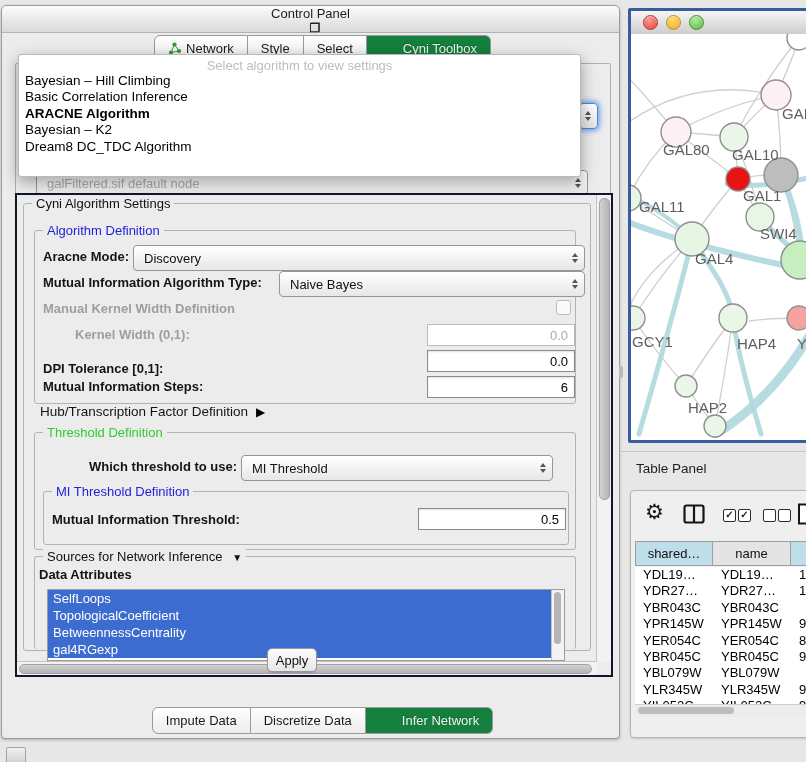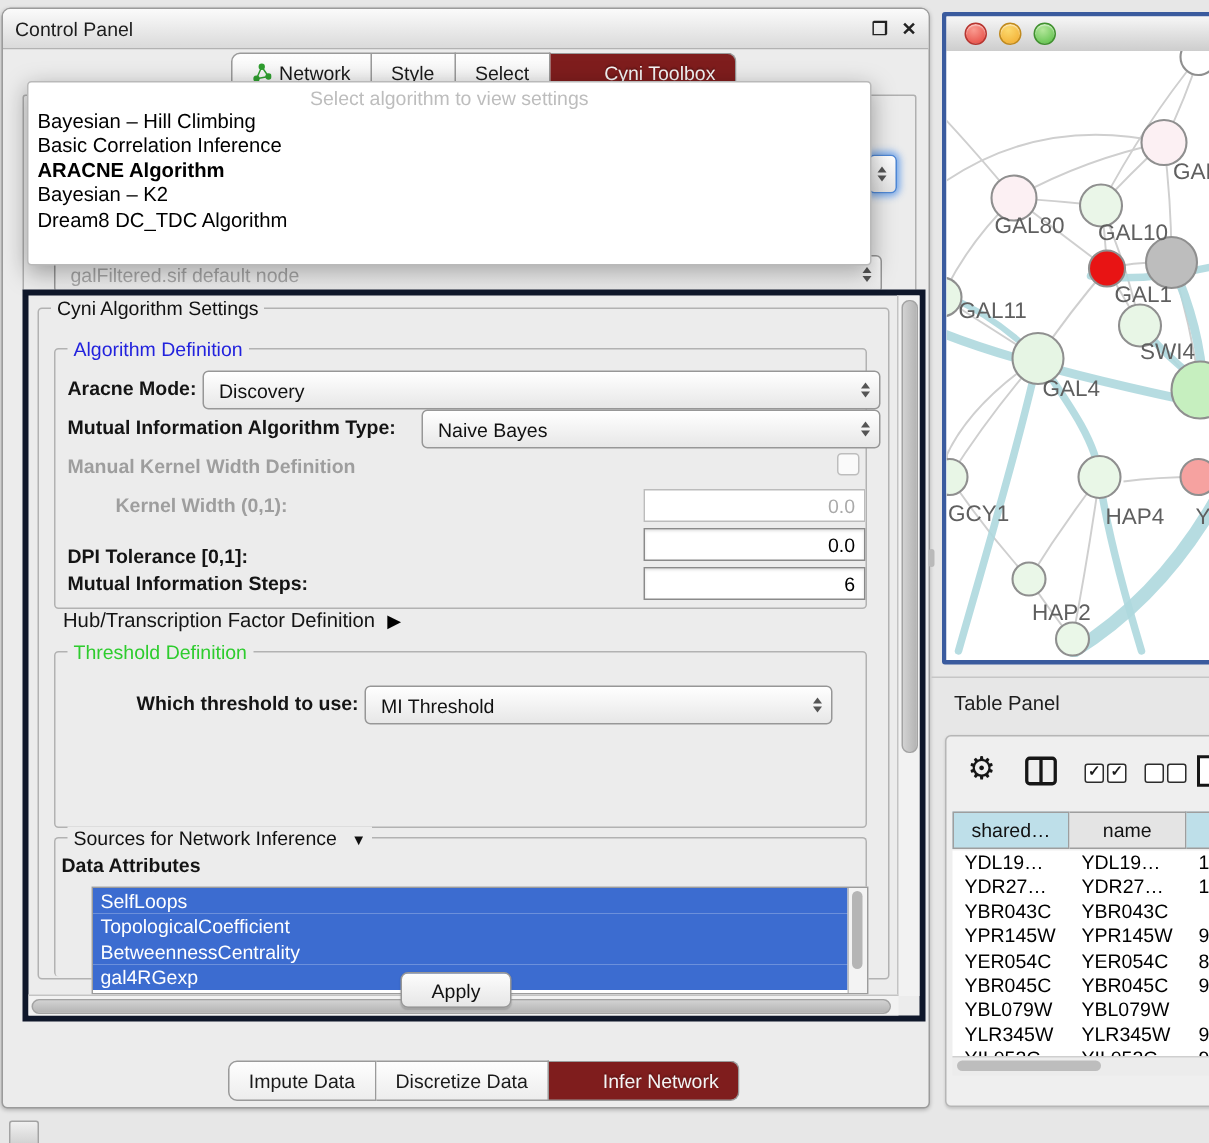--- a/index.html
+++ b/index.html
@@ -3,30 +3,30 @@
 <meta charset="utf-8">
 <style>
   html,body{margin:0;padding:0;overflow:hidden;}
   #root{position:relative;width:806px;height:762px;background:#e7e7e7;overflow:hidden;
         font-family:"Liberation Sans",sans-serif;-webkit-font-smoothing:antialiased;color:#111;}
   
   .cpwin{position:absolute;left:1px;top:5px;width:617px;height:732px;background:#ececec;
          border:1px solid #9b9b9b;border-radius:6px 6px 4px 4px;box-shadow:0 1px 3px rgba(0,0,0,.25);}
   .titlebar{position:absolute;left:0;top:0;right:0;height:26px;border-radius:5px 5px 0 0;
             background:linear-gradient(#fbfbfb,#dadada);border-bottom:1px solid #b2b2b2;
-            display:flex;align-items:center;padding:0 8px;font-size:13px;color:#1c1c1c;}
+            display:flex;align-items:center;padding:0 8px;font-size:13px;color:#1c1c1c;flex-direction:column;}
   .titlebar .sp{flex:1}
   .winbtn{font-size:12px;color:#222;margin-left:9px;cursor:default;font-weight:bold;}
   .tabbar{position:absolute;left:0;right:0;display:flex;justify-content:center;}
   .tabbar.top{top:29px;} .tabbar.bottom{top:701px;}
   .seg{display:flex;align-items:center;gap:5px;padding:0 13px;height:25px;font-size:13px;color:#1a1a1a;
        background:linear-gradient(#fefefe,#ededed);border:1px solid #9a9a9a;border-left:none;white-space:nowrap;}
   .seg:first-child{border-left:1px solid #9a9a9a;border-radius:6px 0 0 6px;margin-left:24px;}
   .seg:last-child{border-radius:0 6px 6px 0;}
-  .seg.sel{background:#7f1d1d;color:#f4f4f4;text-shadow:0 -1px 1px rgba(0,0,0,.25);padding-left:36px;}
+  .seg.sel{background:#15803d;color:#f4f4f4;text-shadow:0 -1px 1px rgba(0,0,0,.25);padding-left:36px;}
   .neticon{width:13px;height:13px;}
   
   .infpanel{position:absolute;left:13px;top:57px;width:594px;height:130px;background:#ececec;
             border:1px solid #b0b0b0;border-radius:2px;}
   .combo{position:absolute;display:flex;align-items:center;height:24px;font-size:13px;padding-left:10px;
          background:linear-gradient(#ffffff,#e7e7e7);border:1px solid #979797;border-radius:4px;
          box-shadow:inset 0 1px 0 rgba(255,255,255,.7);}
   .combo .cv{flex:1;overflow:hidden;white-space:nowrap;}
   .spin{width:16px;display:flex;flex-direction:column;align-items:center;justify-content:center;gap:2px;margin-right:1px;}
   .spin i{display:block;width:0;height:0;border-left:3.5px solid transparent;border-right:3.5px solid transparent;}
@@ -36,21 +36,21 @@
             border-radius:4px;background:linear-gradient(#fff,#e4e4e4);
             box-shadow:0 0 5px 2px rgba(95,155,235,.85);display:flex;align-items:center;justify-content:center;}
   
   .popup{position:absolute;left:16px;top:48px;width:561px;height:121px;background:#fff;z-index:30;
          border:1px solid #b9b9b9;border-radius:3px;box-shadow:0 5px 16px rgba(0,0,0,.35);}
   .phint{font-size:13px;color:#bdbdbd;text-align:center;margin-top:3px;line-height:15px;}
   .pitem{font-size:13.5px;line-height:16.4px;padding-left:6px;color:#000;white-space:nowrap;}
   .pitem.bold{font-weight:bold;}
   
   .scrollpane{position:absolute;left:13px;top:187px;width:594px;height:480px;background:#ececec;
-              border:4px solid #0f172a;}
+              border:2px solid #0f172a;}
   .vscroll{position:absolute;right:0;top:0;width:14px;bottom:13px;background:#f2f2f2;border-left:1px solid #c3c3c3;}
   .vscroll .thumb{position:absolute;left:2px;top:3px;width:9px;height:300px;border-radius:5px;
                   background:linear-gradient(90deg,#d2d2d2,#b4b4b4);border:1px solid #a3a3a3;}
   .hscroll{position:absolute;left:0;right:14px;bottom:0;height:13px;background:#f2f2f2;border-top:1px solid #c3c3c3;}
   .hscroll .thumb{position:absolute;left:2px;top:2px;right:5px;height:8px;border-radius:5px;
                   background:linear-gradient(#d2d2d2,#b4b4b4);border:1px solid #a3a3a3;}
   .grp{position:absolute;border:1px solid #b2b2b2;border-radius:3px;}
   .glab{position:absolute;top:-8px;left:8px;background:#ececec;padding:0 4px;font-size:13px;line-height:15px;white-space:nowrap;}
   .glab.blue{color:#2222dd;} .glab.green{color:#2ecc2e;}
   .lb{position:absolute;font-size:13px;font-weight:bold;color:#141414;white-space:nowrap;}
@@ -59,21 +59,21 @@
   .fld{position:absolute;height:20px;border:1px solid #8a8a8a;background:#fff;text-align:right;
        font-size:13px;padding:0 6px;font-family:inherit;box-shadow:inset 0 1px 2px rgba(0,0,0,.12);}
   .fld.dis{color:#aaa;border-color:#bcbcbc;box-shadow:none;}
   .cbx{position:absolute;width:13px;height:13px;border:1.5px solid #bdbdbd;border-radius:3px;background:#fafafa;}
   .arrow-r{display:inline-block;margin-left:8px;font-size:12px;color:#000;}
   .attrlist{position:absolute;background:#fff;border:1px solid #9c9c9c;overflow:hidden;}
   .attritem{height:17px;line-height:17px;font-size:13px;color:#fff;background:#3c6cd0;
             padding-left:5px;width:calc(100% - 12px);box-sizing:border-box;}
   .listscroll{position:absolute;right:0;top:0;bottom:0;width:12px;background:#f3f3f3;border-left:1px solid #c0c0c0;}
   .listscroll .thumb{position:absolute;left:2px;top:2px;width:7px;height:52px;border-radius:4px;background:#b5b5b5;}
-  .applybtn{position:absolute;left:265px;top:642px;width:74px;height:24px;border:1px solid #979797;border-radius:5px;
+  .applybtn{position:absolute;left:265px;top:642px;width:50px;height:24px;border:1px solid #979797;border-radius:5px;
             background:linear-gradient(#fdfdfd,#e6e6e6);font-size:13px;font-family:inherit;color:#111;
             box-shadow:0 1px 1px rgba(0,0,0,.15);}
   
   .netwin{position:absolute;left:628px;top:8px;width:186px;height:429px;border:3px solid #3a5b9e;
           border-radius:2px;background:#fff;box-shadow:0 0 0 1px #2c4a85 inset;}
   .nettitle{position:absolute;left:0;top:0;right:0;height:23px;background:linear-gradient(#f6f6f6,#cdcdcd);
             border-bottom:1px solid #9c9c9c;display:flex;align-items:center;padding-left:12px;}
   .tl{width:13px;height:13px;border-radius:50%;margin-right:8px;box-shadow:inset 0 1px 1px rgba(255,255,255,.6);}
   .tl.red{background:radial-gradient(circle at 40% 30%,#fa9b90,#e3433c);border:1px solid #b63530;}
   .tl.yellow{background:radial-gradient(circle at 40% 30%,#fcd96e,#f0a92c);border:1px solid #c08a1e;}
@@ -203,29 +203,34 @@
         <div class="grp" style="left:10px;top:228px;width:540px;height:116px;">
           <span class="glab green">Threshold Definition</span>
           <span class="lb" style="left:54px;top:26px;">Which threshold to use:</span>
           <div class="combo" style="left:206px;top:22px;width:300px;">
             <span class="cv">MI Threshold</span>
             <span class="spin">
                 <i class="up"></i>
                 <i class="dn"></i>
               </span>
           </div>
+          <div class="grp" style="left:8px;top:58px;width:524px;height:52px;">
+            <span class="glab blue">MI Threshold Definition</span>
+            <span class="lb" style="left:8px;top:20px;">Mutual Information Threshold:</span>
+            <input class="fld" style="left: 374px; top: 16px; width: 134px;" readonly="" value="0.5">
+          </div>
         </div>
 
         <div class="grp" style="left:10px;top:352px;width:540px;height:92px;border-bottom:none;">
           <span class="glab">
             <span>Sources for Network Inference</span>
             <span style="font-size:10px;margin-left:6px;">▼</span>
           </span>
           <span class="lb" style="left:4px;top:10px;">Data Attributes</span>
-          <div class="attrlist" style="left:24px;top:32px;width:516px;height:70px;">
+          <div class="attrlist" style="left:12px;top:32px;width:516px;height:70px;">
             <div id="attrItems">
                 <div class="attritem">SelfLoops</div>
                 <div class="attritem">TopologicalCoefficient</div>
                 <div class="attritem">BetweennessCentrality</div>
                 <div class="attritem">gal4RGexp</div>
               </div>
             <div class="listscroll">
                 <div class="thumb"></div>
               </div>
           </div>

